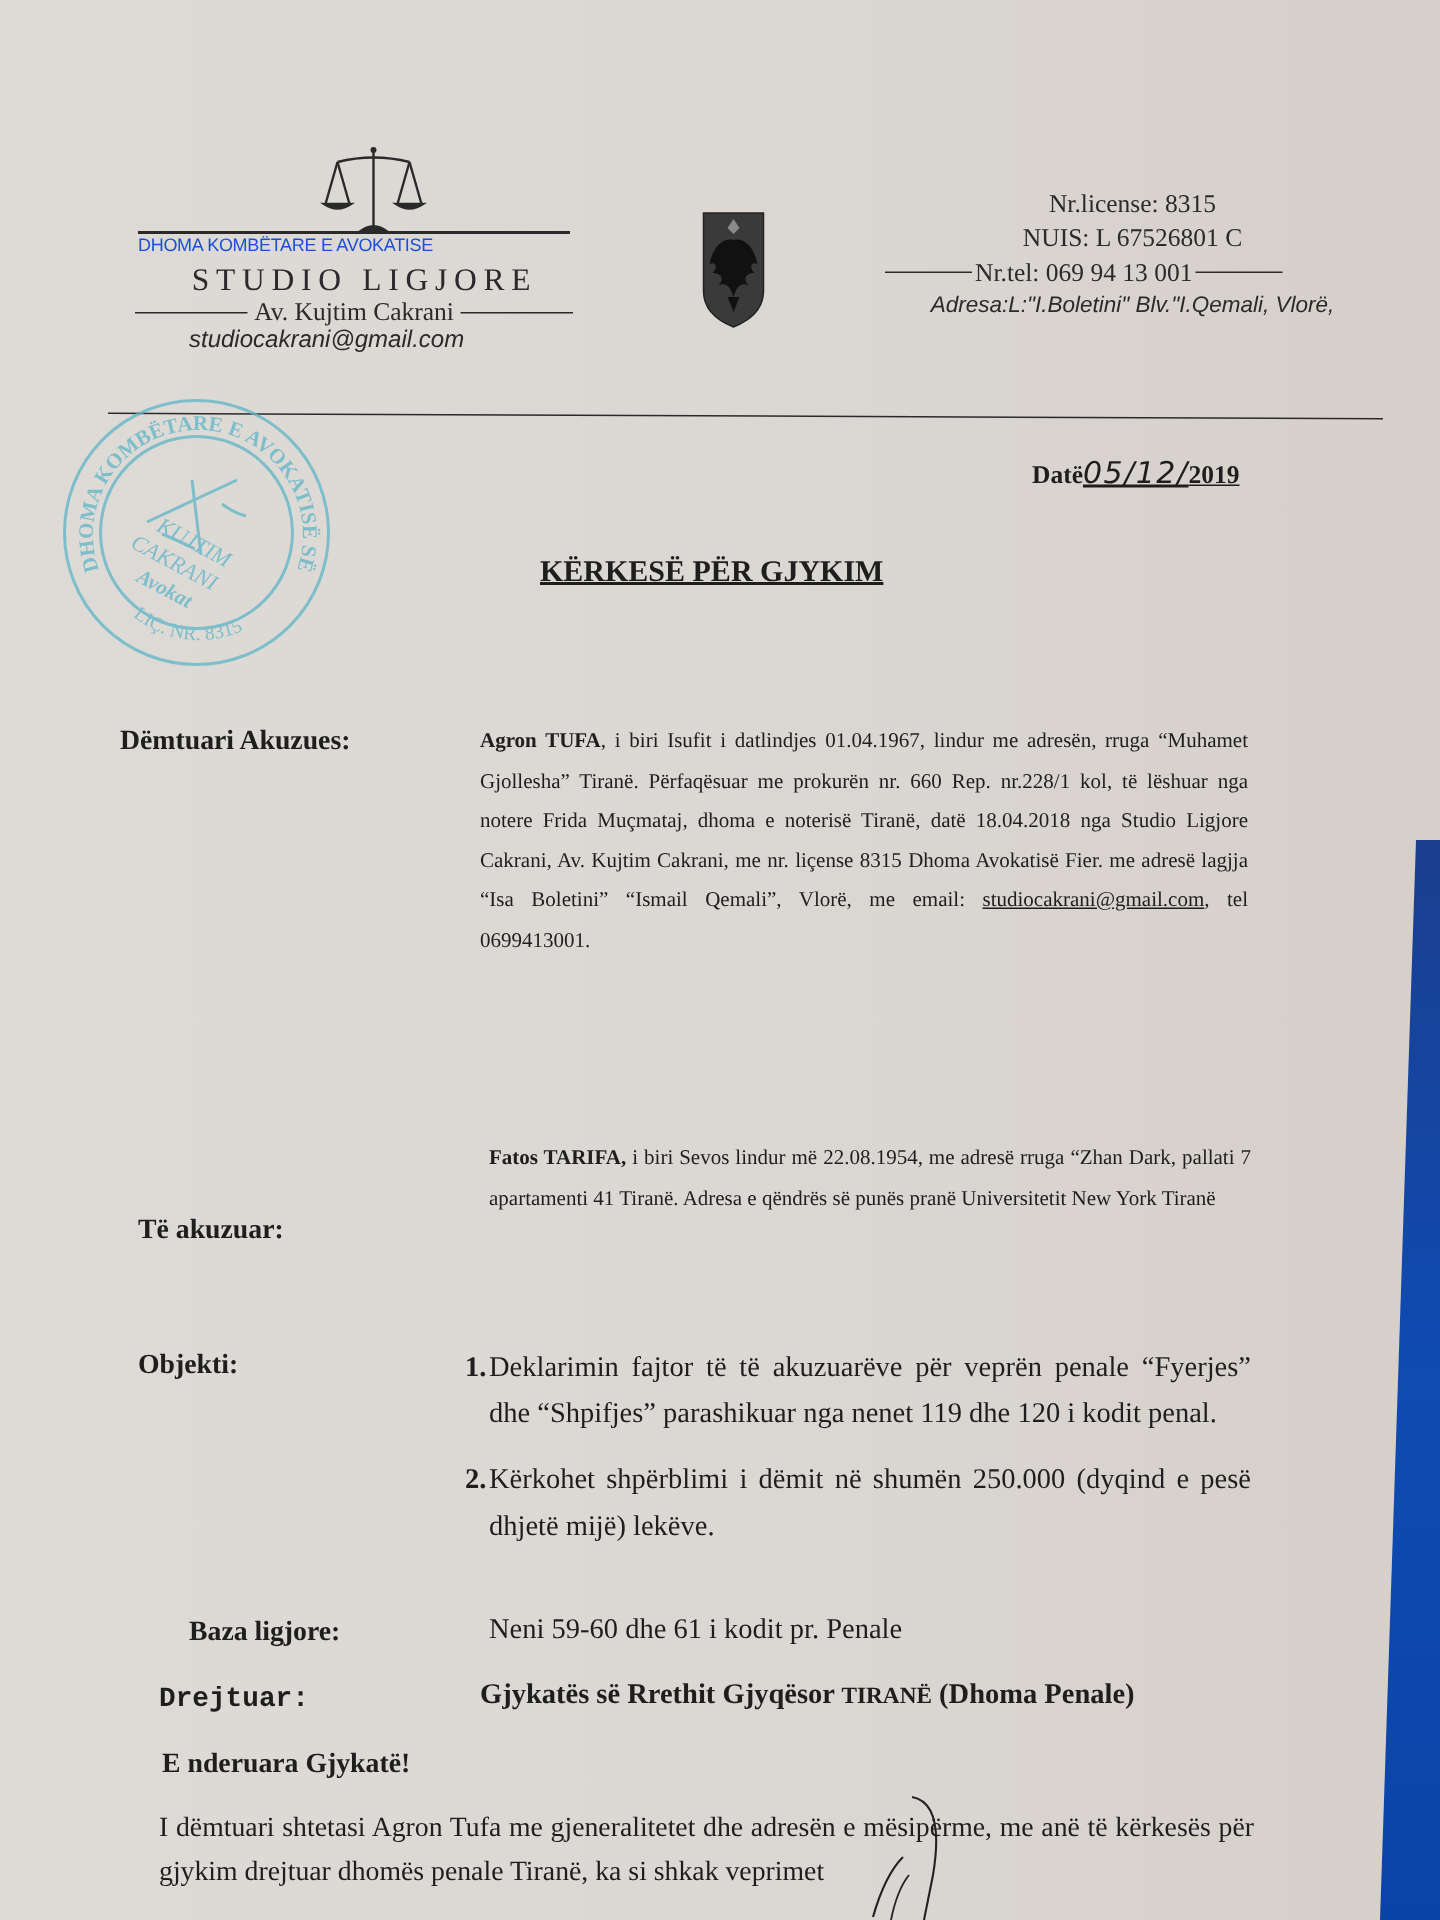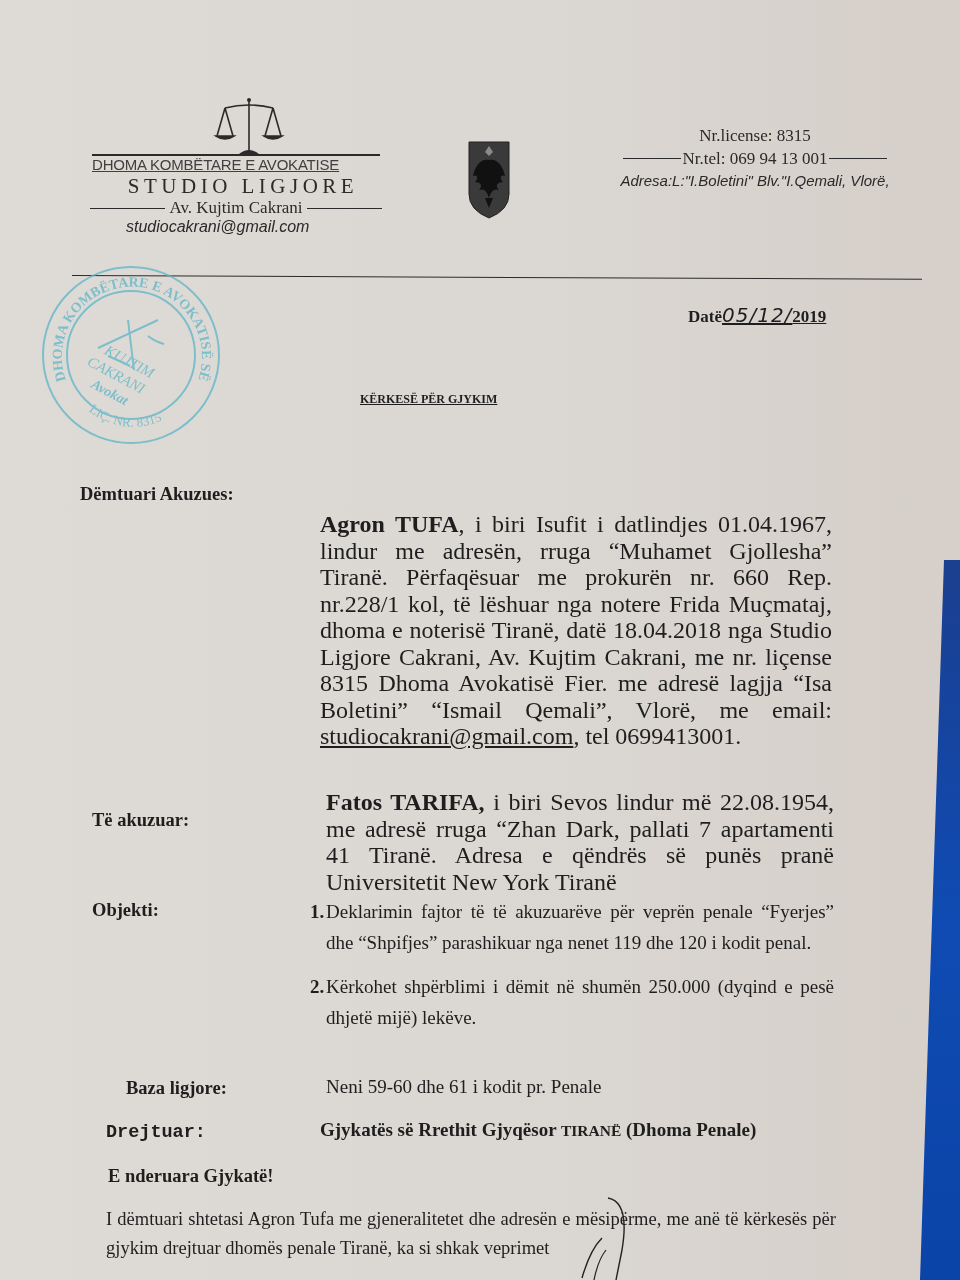--- a/index.html
+++ b/index.html
@@ -14,49 +14,49 @@
     clip-path: polygon(100% 0, 100% 100%, 0 100%, 60% 0);
   }
   .page {
     position:absolute; left:0; top:0; width:960px; height:1280px;
   }
   .abs { position:absolute; }
 
   
   .scales { left:213px; top:96px; width:72px; height:62px; }
   .hdr-rule1 { left:92px; top:154px; width:288px; height:2px; background:#2a2a2a; }
-  .chamber { left:92px; top:156px; width:292px; font-family:"Liberation Sans", sans-serif; font-size:15px; letter-spacing:-0.2px; color:#404040; white-space:nowrap;text-decoration:underline; }
+  .chamber { left:92px; top:156px; width:292px; font-family:"Liberation Sans", sans-serif; font-size:12px; letter-spacing:-0.2px; color:#1d4ed8; white-space:nowrap; }
   .studio { left:108px; top:174px; width:270px; font-size:21px; letter-spacing:4.5px; color:#2a2a2a; white-space:nowrap; text-align:center; }
   .lawyer { left:90px; top:198px; width:292px; font-size:17px; color:#2a2a2a; display:flex; align-items:center; gap:4px; white-space:nowrap; }
   .lawyer .line { flex:1; height:1px; background:#2a2a2a; }
   .hdr-email { left:126px; top:218px; font-family:"Liberation Sans", sans-serif; font-style:italic; font-size:16px; color:#2a2a2a; white-space:nowrap; }
 
   
   .emblem { left:467px; top:136px; width:44px; height:84px; }
 
   
   .right-block { left:590px; top:124px; width:330px; text-align:center; color:#2a2a2a; }
   .right-block .rl { font-size:17px; line-height:23px; white-space:nowrap; }
-  .right-block .tel { display:flex; align-items:center; gap:2px; justify-content:center; }
+  .right-block .tel { display:flex; align-items:center; gap:2px; }
   .right-block .tel .line { width:58px; height:1px; background:#2a2a2a; }
   .right-block .addr { font-family:"Liberation Sans", sans-serif; font-style:italic; font-size:15px; line-height:21px; white-space:nowrap; }
 
   .main-rule { left:72px; top:275px; width:850px; height:1px; background:#2a2a2a; transform:rotate(0.25deg); transform-origin:left; }
 
   
   .stamp { left:38px; top:260px; width:186px; height:190px; opacity:0.75; }
 
   .date { left:688px; top:303px; font-size:17px; font-weight:bold; white-space:nowrap; }
   .date .hand { font-family:"DejaVu Sans", sans-serif; font-weight:normal; font-style:italic; font-size:20px; text-decoration:underline; letter-spacing:1px; }
   .date .year { text-decoration:underline; }
 
-  .title { left:360px; top:392px; font-size:12px; font-weight:bold; text-decoration:underline; white-space:nowrap; }
+  .title { left:360px; top:370px; font-size:20px; font-weight:bold; text-decoration:underline; white-space:nowrap; }
 
   .label { font-weight:bold; font-size:18.5px; white-space:nowrap; }
-  .body { font-size:24px; line-height:26.5px; text-align:justify; width:512px;margin-top:29px; }
+  .body { font-size:14px; line-height:26.5px; text-align:justify; width:512px; }
 
   .lbl-damaged { left:80px; top:484px; }
   .txt-damaged { left:320px; top:482px; }
   .lbl-accused { left:92px; top:762px;margin-top:48px; }
   .txt-accused { left:326px; top:760px; width:508px; }
   .lbl-object { left:92px; top:900px;text-align:right; }
   .obj-list { left:310px; top:896px; width:524px; }
   .obj-item { display:flex; font-size:19px; line-height:31px; text-align:justify; }
   .obj-item .num { font-weight:bold; width:16px; flex:none; }
   .obj-item .otxt { flex:1; text-align:justify; }
@@ -107,20 +107,21 @@
 
   <svg class="abs emblem" viewBox="0 0 44 84">
     <path d="M2 6 L42 6 L42 58 Q42 74 22 82 Q2 74 2 58 Z" fill="#3a3a3a" stroke="#222" stroke-width="1"></path>
     <path d="M22 10 l4 6 -4 4 -4 -4 z" fill="#8a8a8a"></path>
     <path d="M22 24 C14 22 8 30 6 40 C10 38 12 42 8 46 C14 46 16 50 12 54 C18 52 20 56 22 62 C24 56 26 52 32 54 C28 50 30 46 36 46 C32 42 34 38 38 40 C36 30 30 22 22 24 Z" fill="#111"></path>
     <path d="M18 62 L22 72 L26 62 Z" fill="#111"></path>
   </svg>
 
   <div class="abs right-block">
     <div class="rl">Nr.license: 8315</div>
+    <div class="rl">NUIS: L 67526801 C</div>
     <div class="rl tel">
       <span class="line"></span>
       <span>Nr.tel: 069 94 13 001</span>
       <span class="line"></span>
     </div>
     <div class="addr">Adresa:L:"I.Boletini" Blv."I.Qemali, Vlorë,</div>
   </div>
 
   <div class="abs main-rule"></div>
 

